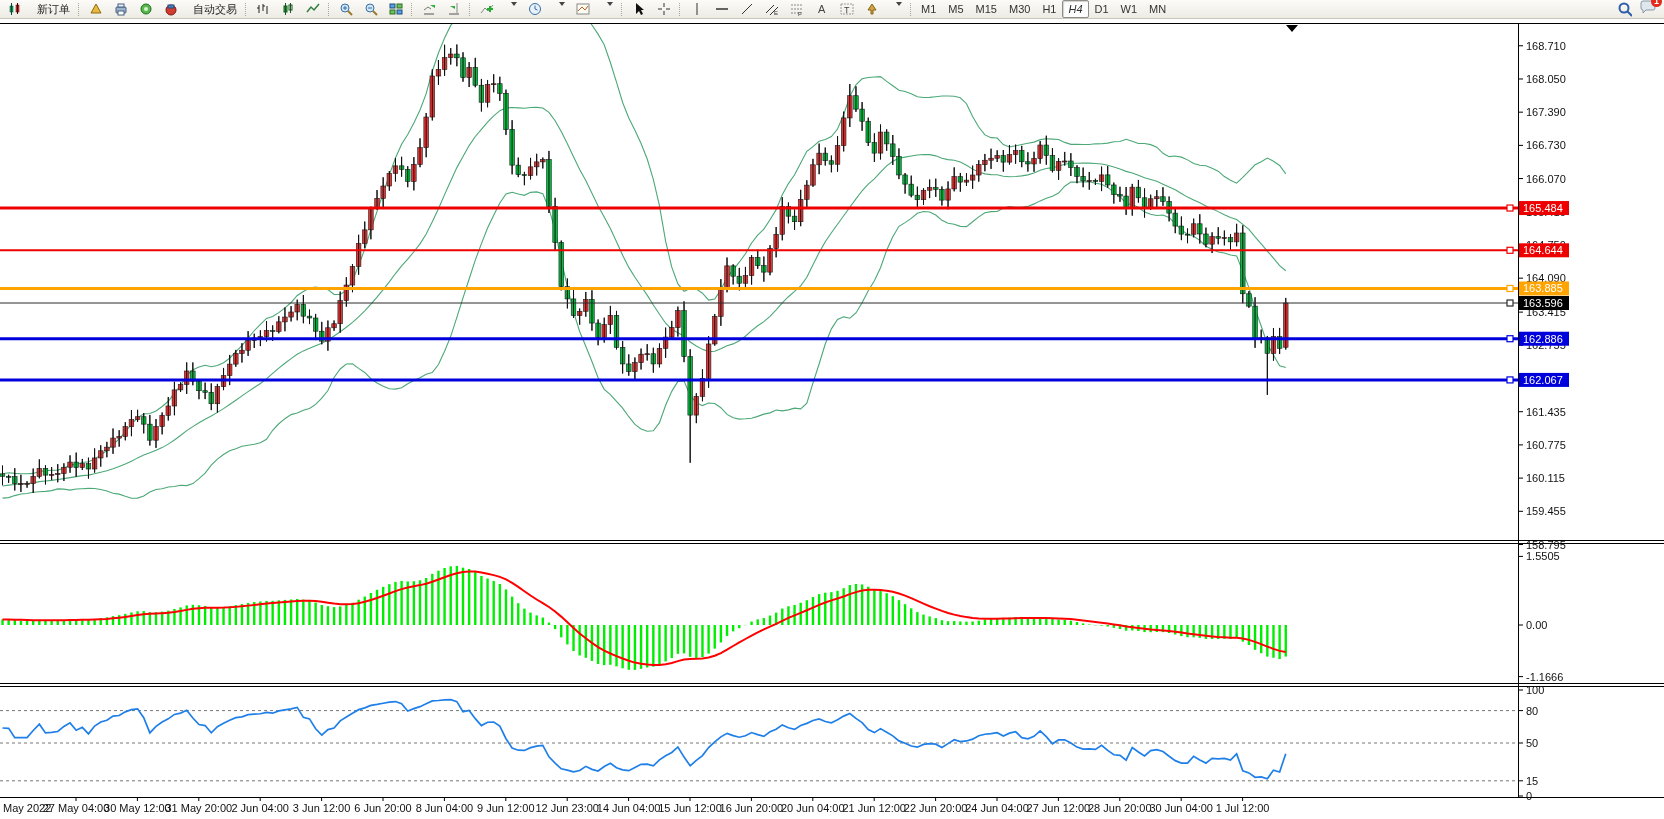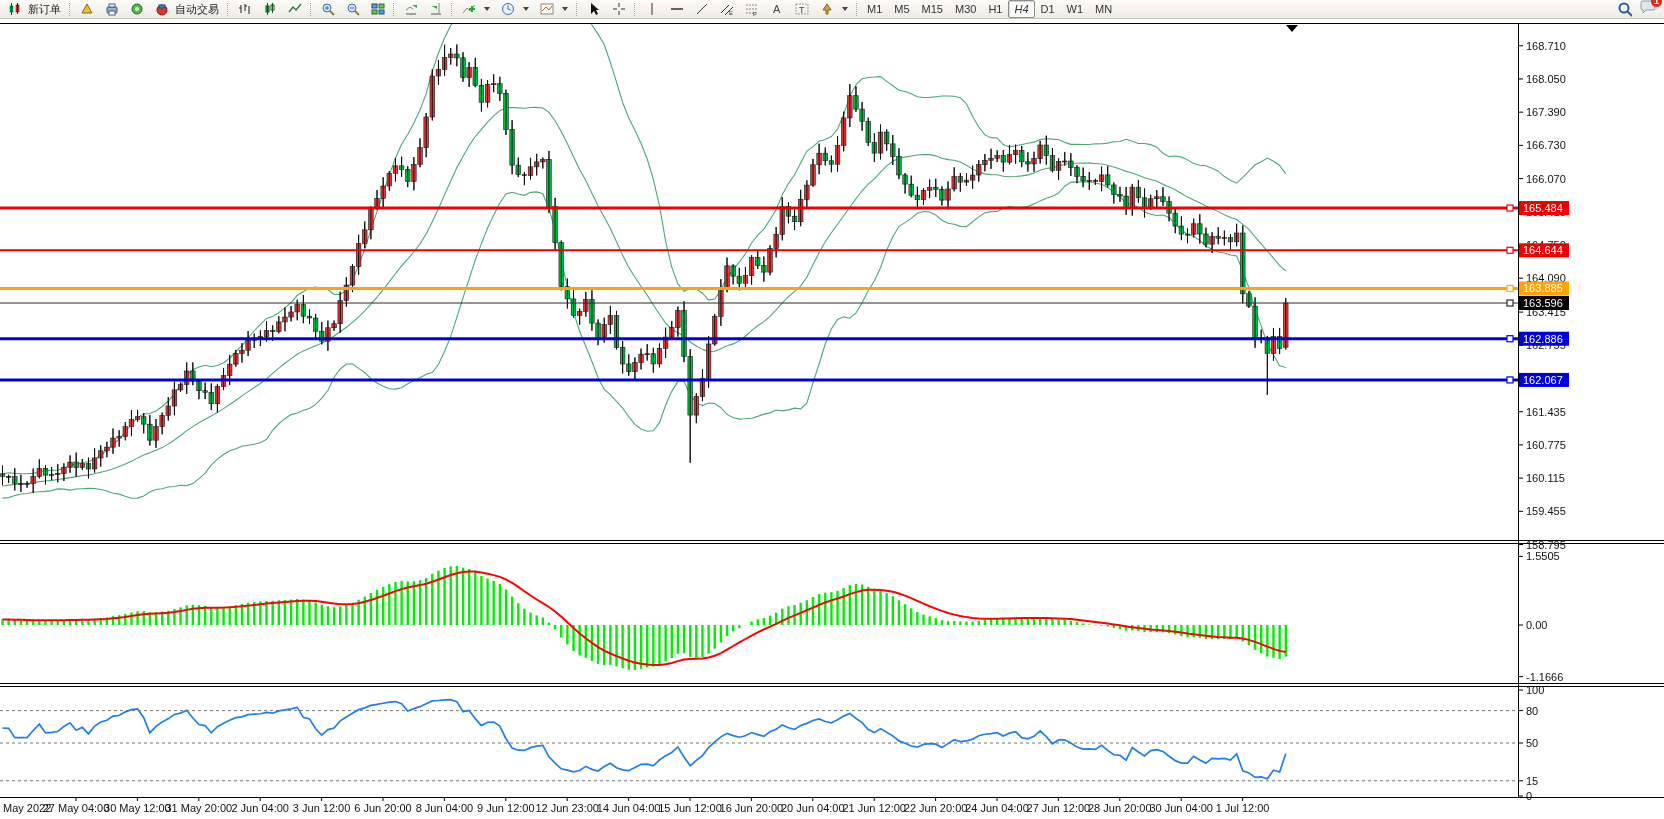--- a/index.html
+++ b/index.html
@@ -1,21 +1,21 @@
 <!DOCTYPE html>
 <html><head>
 <meta charset="utf-8">
 <style>
   html,body{margin:0;padding:0;background:#ffffff;font-family:"Liberation Sans",sans-serif;}
   #stage{position:relative;width:1664px;height:819px;overflow:hidden;background:#fff;}
   
   #toolbar{position:absolute;left:0;top:0;width:1664px;height:19px;
     background:linear-gradient(#fcfbf8,#edebe4);border-bottom:1px solid #c9c6bd;
     display:flex;align-items:center;padding-left:2px;box-sizing:border-box;font-size:11px;color:#222;}
-  .tb-btn{display:flex;align-items:center;gap:6px;padding:1px 4px;border:1px solid transparent;border-radius:2px;height:15px;}
+  .tb-btn{display:flex;gap:15px;padding:1px 4px;border:1px solid transparent;border-radius:2px;height:15px;}
   .tb-sep{width:1px;height:13px;border-left:1px dotted #a9a59b;margin:0 3px;}
   .tb-ico{width:15px;height:14px;display:inline-flex;align-items:center;justify-content:center;}
   .tb-caret{width:0;height:0;border-left:3px solid transparent;border-right:3px solid transparent;border-top:4px solid #444;margin-left:2px;}
   .tf-btn{padding:1px 5px;height:14px;line-height:14px;border:1px solid transparent;border-radius:2px;color:#333;}
   .tf-btn.active{background:#fdfdfd;border:1px solid #8f8d86;box-shadow:inset 1px 1px 1px rgba(0,0,0,.18);font-style:italic;}
   #tb-right{margin-left:auto;display:flex;align-items:center;gap:8px;padding-right:8px;}
   .badge{position:absolute;top:-4px;right:-6px;background:#e22a1d;color:#fff;font-size:9px;line-height:11px;
     min-width:11px;height:11px;border-radius:6px;text-align:center;font-weight:bold;}
   
   .ohlc-title{position:absolute;left:10px;top:25px;font-size:11px;color:#1a1a1a;white-space:nowrap;}

